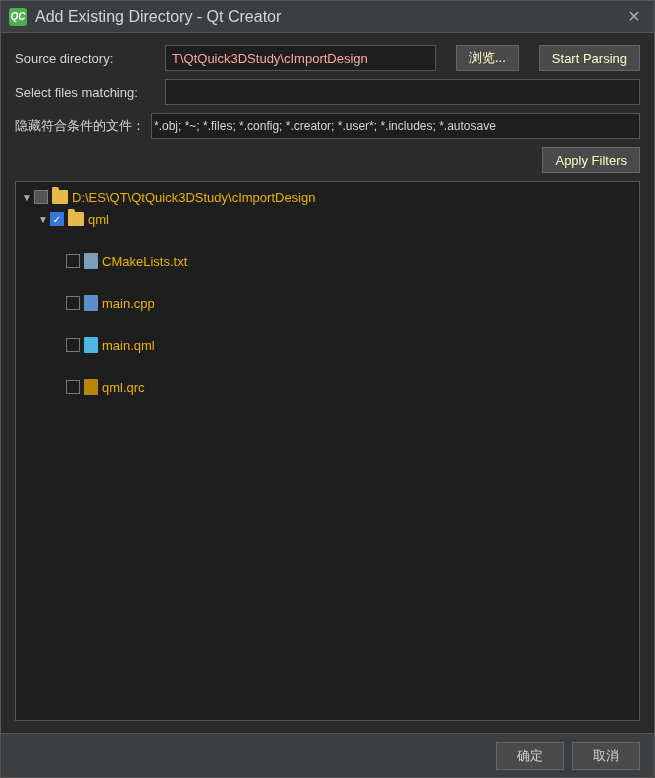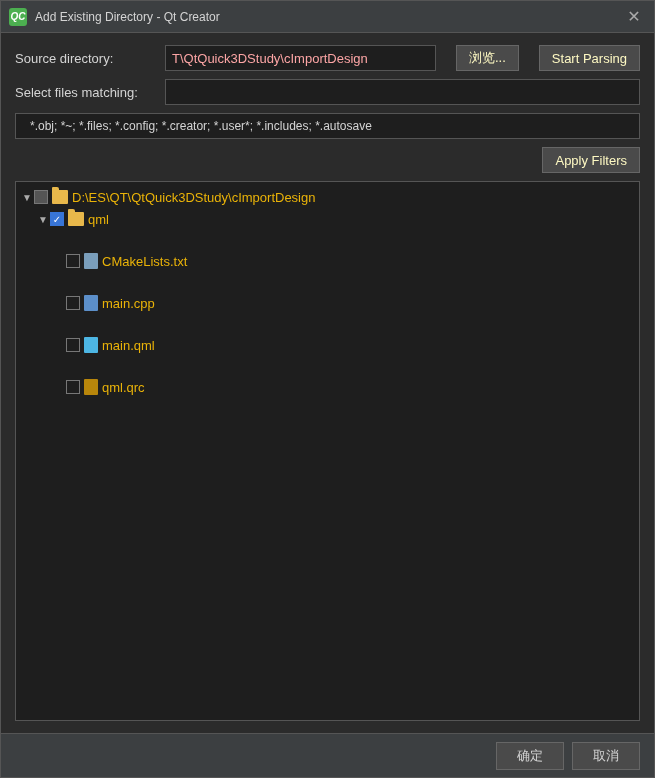--- a/index.html
+++ b/index.html
@@ -44,21 +44,21 @@
       font-weight: bold;
       font-size: 10px;
       margin-right: 8px;
       flex-shrink: 0;
       font-style: italic;
     }
 
     .title-bar-text {
       flex: 1;
       color: #d4d4d4;
-      font-size: 12px;
+      font-size: 16px;
     }
 
     .title-bar-close {
       width: 24px;
       height: 24px;
       display: flex;
       align-items: center;
       justify-content: center;
       color: #aaa;
       cursor: pointer;
@@ -121,21 +121,21 @@
       white-space: nowrap;
       min-width: 130px;
     }
 
     .filter-input {
       flex: 1;
       height: 26px;
       background: #1e1e1e;
       border: 1px solid #555;
       color: #d4d4d4;
-      padding: 0 14px;
+      padding: 0 2px;
       font-size: 12px;
       outline: none;
     }
 
     .apply-filters-row {
       display: flex;
       justify-content: flex-end;
     }
 
     .tree-container {
@@ -285,20 +285,21 @@
       <button class="btn">浏览...</button>
       <button class="btn">Start Parsing</button>
     </div>
 
     <div class="form-row">
       <span class="form-label">Select files matching:</span>
       <input class="form-input" type="text" style="">
     </div>
 
     <div class="filter-row">
+      <span class="filter-label">隐藏符合条件的文件：</span>
       <input class="filter-input" type="text" value="*.obj; *~; *.files; *.config; *.creator; *.user*; *.includes; *.autosave" style="">
     </div>
 
     <div class="apply-filters-row">
       <button class="btn">Apply Filters</button>
     </div>
 
     <div class="tree-container" id="tree-container">
     <div class="tree-item tree-indent-0">
           <span class="tree-toggle expanded"></span>

